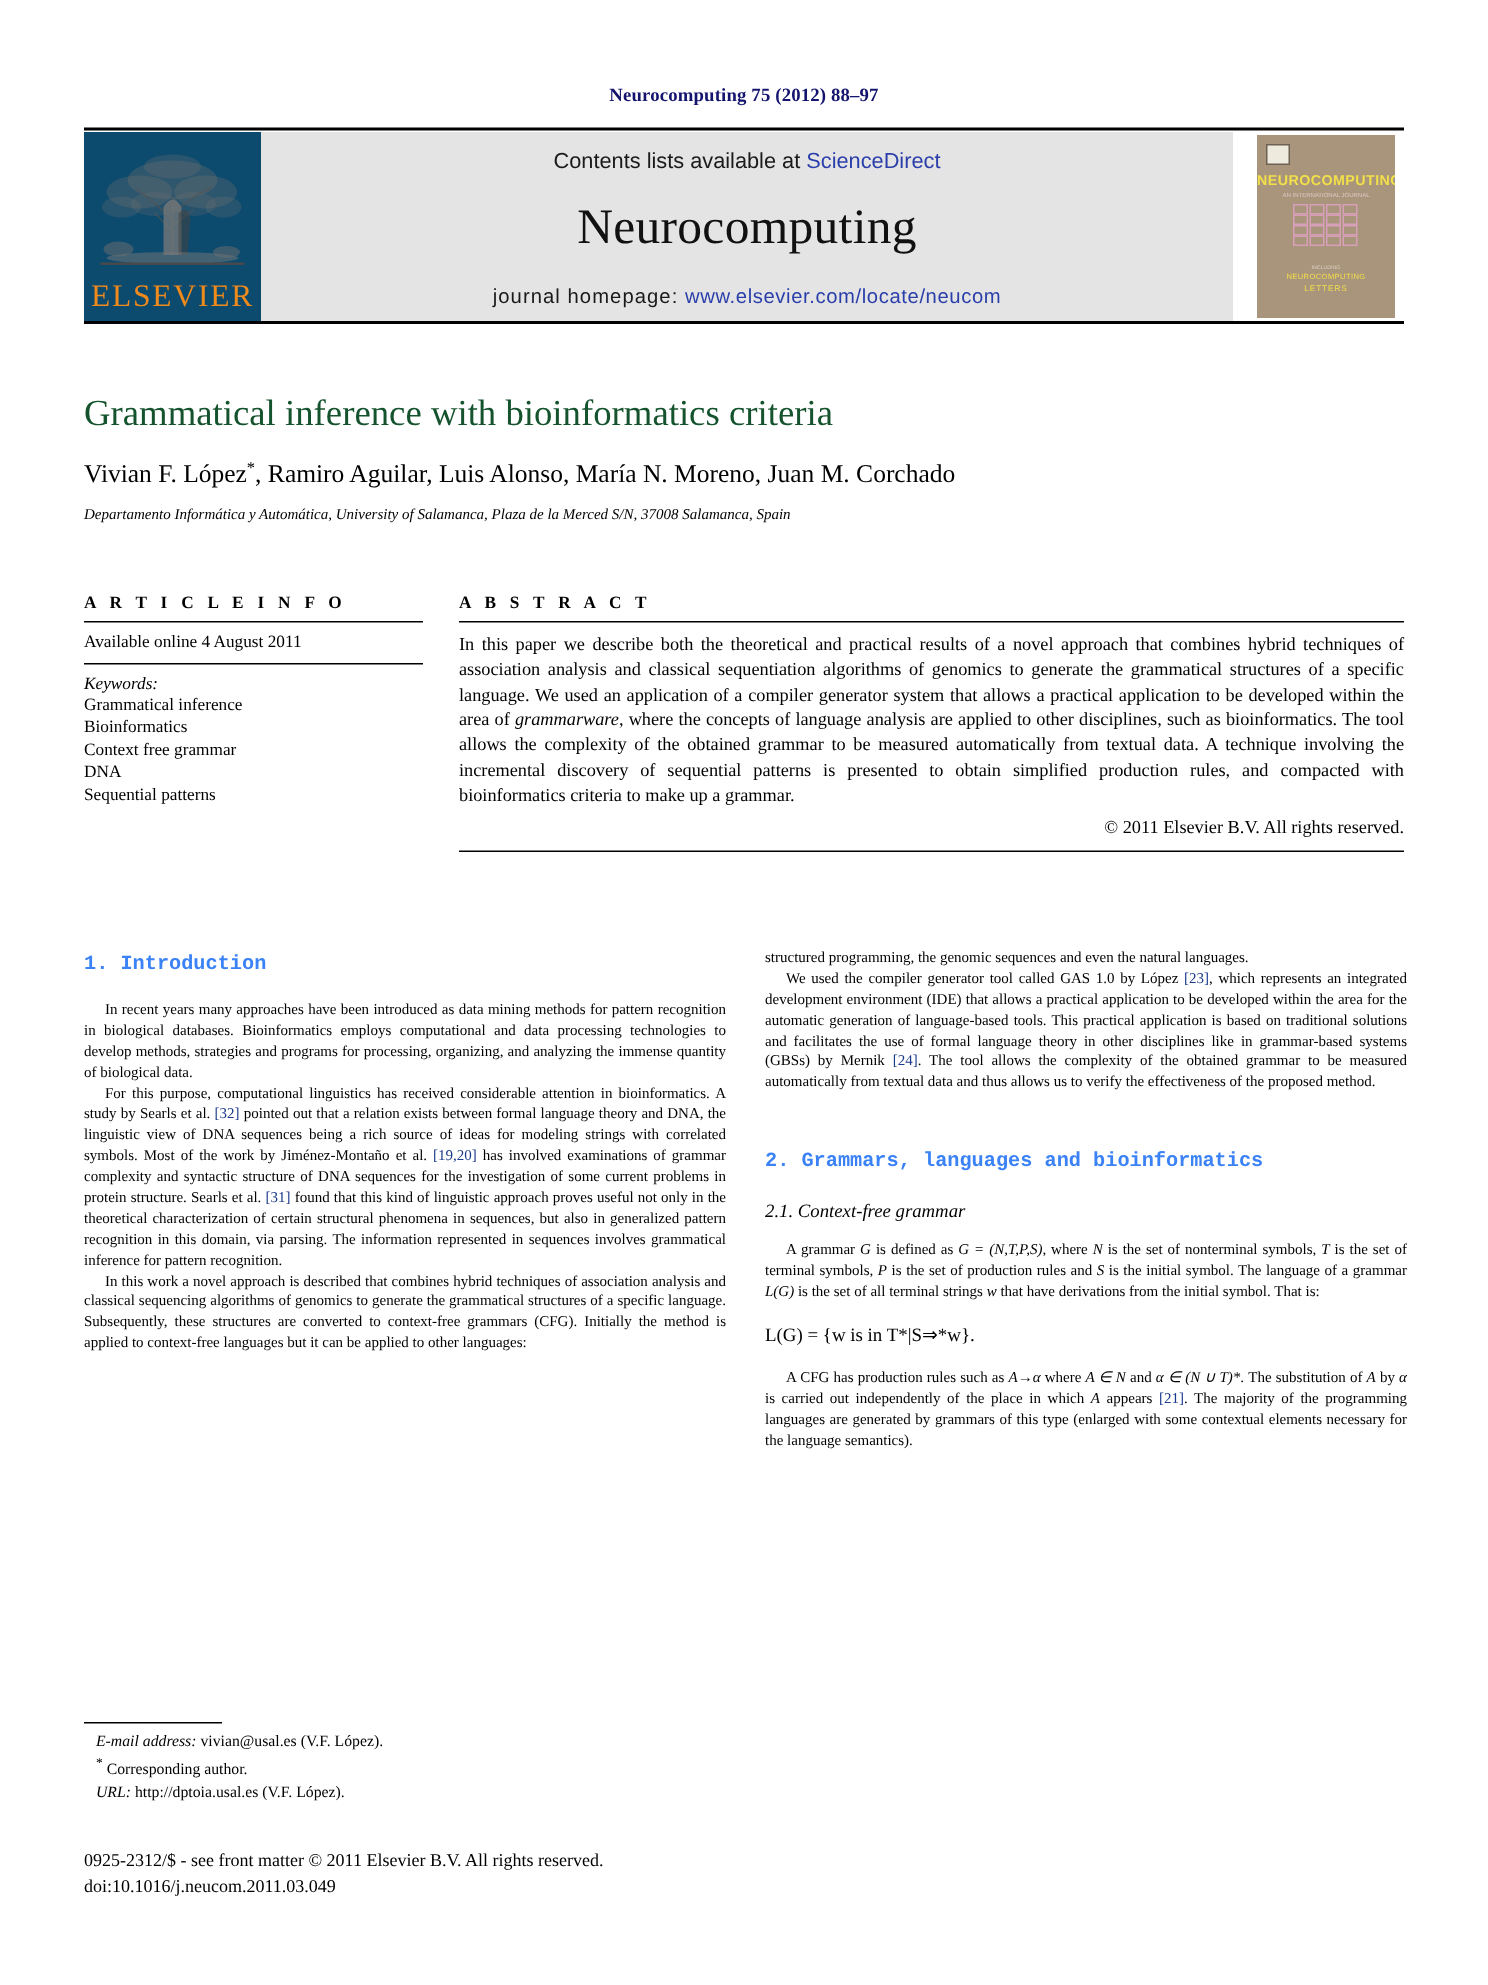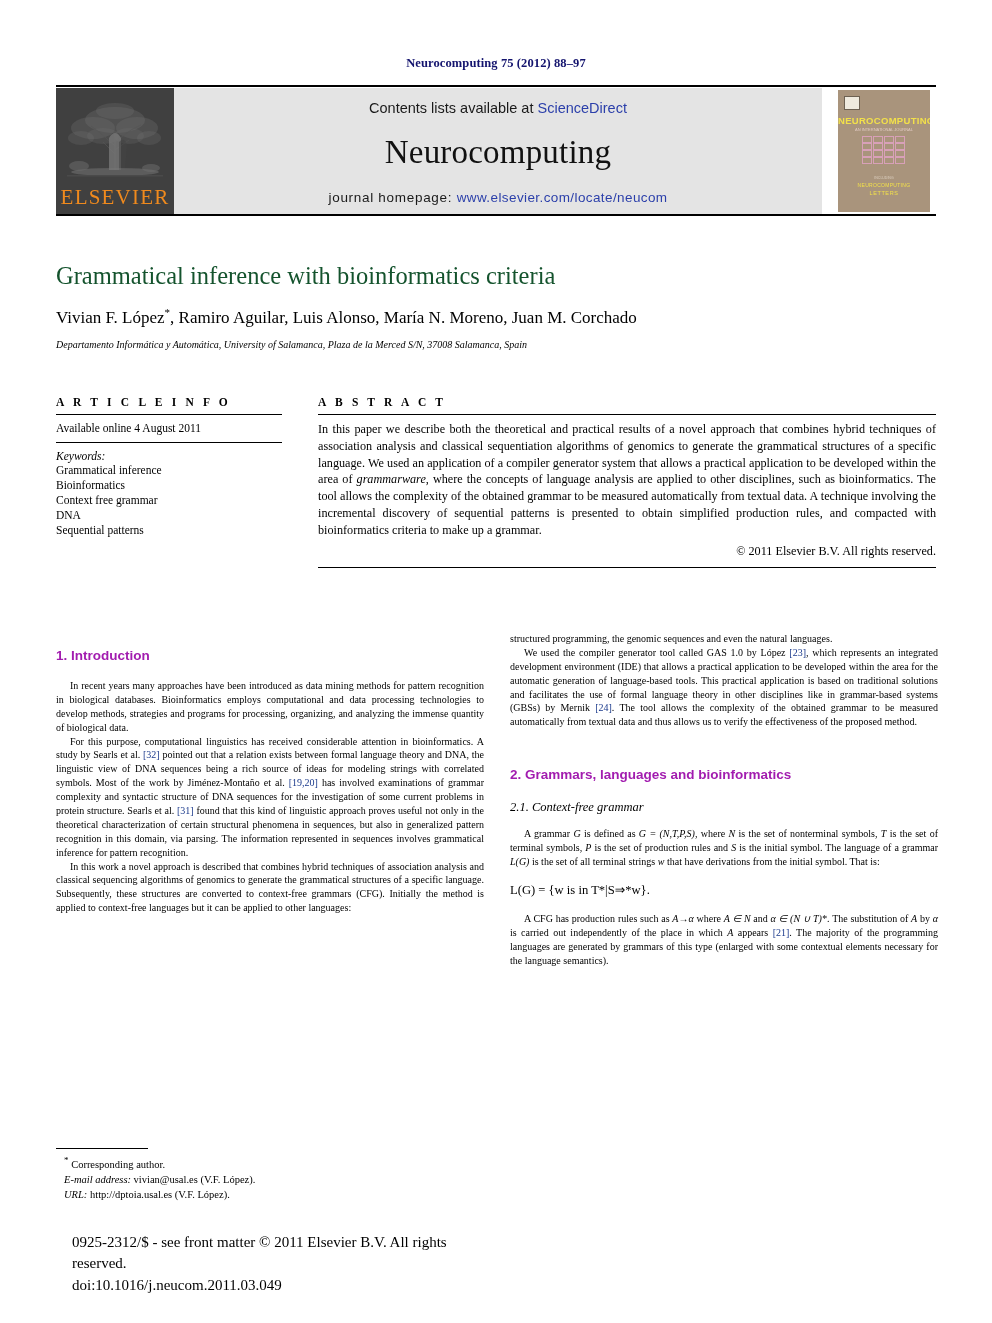--- a/index.html
+++ b/index.html
@@ -59,21 +59,21 @@
     right: 0;
     height: 2px;
     background: #000;
   }
   .elsevier-block {
     position: absolute;
     left: 0;
     top: 0;
     width: 118px;
     height: 126px;
-    background: #404040;
+    background: #0c4a6e;
     display: flex;
     flex-direction: column;
     align-items: center;
     justify-content: flex-end;
     padding-bottom: 6px;
     box-sizing: border-box;
   }
   .elsevier-tree {
     width: 104px;
     height: 88px;
@@ -260,21 +260,21 @@
     line-height: 1.3;
   }
 
   
   .info-abstract {
     position: absolute;
     left: 56px;
     right: 56px;
     top: 396px;
     display: flex;
-    gap: 36px;
+    gap: 24px;
   }
   .col-info {
     width: 226px;
     flex: none;
   }
   .col-abstract {
     flex: 1;
   }
   .sec-label {
     font-family: "Liberation Serif", serif;
@@ -342,25 +342,25 @@
     right: 56px;
     top: 632px;
     display: flex;
     gap: 26px;
   }
   .bodycol {
     width: 428px;
     flex: none;
   }
   h2.sec-h {
-    font-family: Liberation Sans, sans-serif;
+    font-family: Liberation Mono, monospace;
     font-size: 13.5px;
     font-weight: bold;
-    margin: 16px 0 16px 0;
-    color: #a21caf;
+    margin: 4px 0 16px 0;
+    color: #3b82f6;
   }
   h2.sec-h.spaced-top { margin-top: 38px; }
   h3.subsec-h {
     font-family: "Liberation Serif", serif;
     font-size: 12.5px;
     font-weight: normal;
     font-style: italic;
     margin: 18px 0 12px 0;
     color: #000;
   }
@@ -408,24 +408,23 @@
   }
   .fn-line .lbl { font-style: italic; }
   .fn-star { font-size: 9px; vertical-align: super; }
 
   .imprint {
     position: absolute;
     left: 56px;
     width: 430px;
     top: 1232px;
     font-family: "Liberation Serif", serif;
-    font-size: 15px;
+    font-size: 12px;
     line-height: 1.42;
     color: #000;
-    margin-left: 16px;
   }
 </style>
 </head>
 <body>
 
 <div class="page">
 
   <div class="running-head">Neurocomputing 75 (2012) 88–97</div>
 
   <div class="masthead">
@@ -550,22 +549,22 @@
       <p class="para"><span>A grammar </span><i>G</i><span> is defined as </span><i>G = (N,T,P,S)</i><span>, where </span><i>N</i><span> is the set of nonterminal symbols, </span><i>T</i><span> is the set of terminal symbols, </span><i>P</i><span> is the set of production rules and </span><i>S</i><span> is the initial symbol. The language of a grammar </span><i>L(G)</i><span> is the set of all terminal strings </span><i>w</i><span> that have derivations from the initial symbol. That is:</span></p>
 
       <p class="eq">L(G) = {w is in T*|S⇒*w}.</p>
 
       <p class="para"><span>A CFG has production rules such as </span><i>A→α</i><span> where </span><i>A ∈ N</i><span> and </span><i>α ∈ (N ∪ T)*</i><span>. The substitution of </span><i>A</i><span> by </span><i>α</i><span> is carried out independently of the place in which </span><i>A</i><span> appears </span><span class="ref">[21]</span><span>. The majority of the programming languages are generated by grammars of this type (enlarged with some contextual elements necessary for the language semantics).</span></p>
     </div>
   </div>
 
   <div class="footnote">
     <hr class="footnote-rule">
+    <div class="fn-line"><span class="lbl">E-mail address:</span><span> vivian@usal.es (V.F. López).</span></div>
     <div class="fn-line"><span class="fn-star">*</span> <span>Corresponding author.</span></div>
-    <div class="fn-line"><span class="lbl">E-mail address:</span><span> vivian@usal.es (V.F. López).</span></div>
     <div class="fn-line"><span class="lbl">URL:</span><span> http://dptoia.usal.es (V.F. López).</span></div>
   </div>
 
   <div class="imprint">
     <div>0925-2312/$ - see front matter © 2011 Elsevier B.V. All rights reserved.</div>
     <div>doi:10.1016/j.neucom.2011.03.049</div>
   </div>
 
 </div>
 

